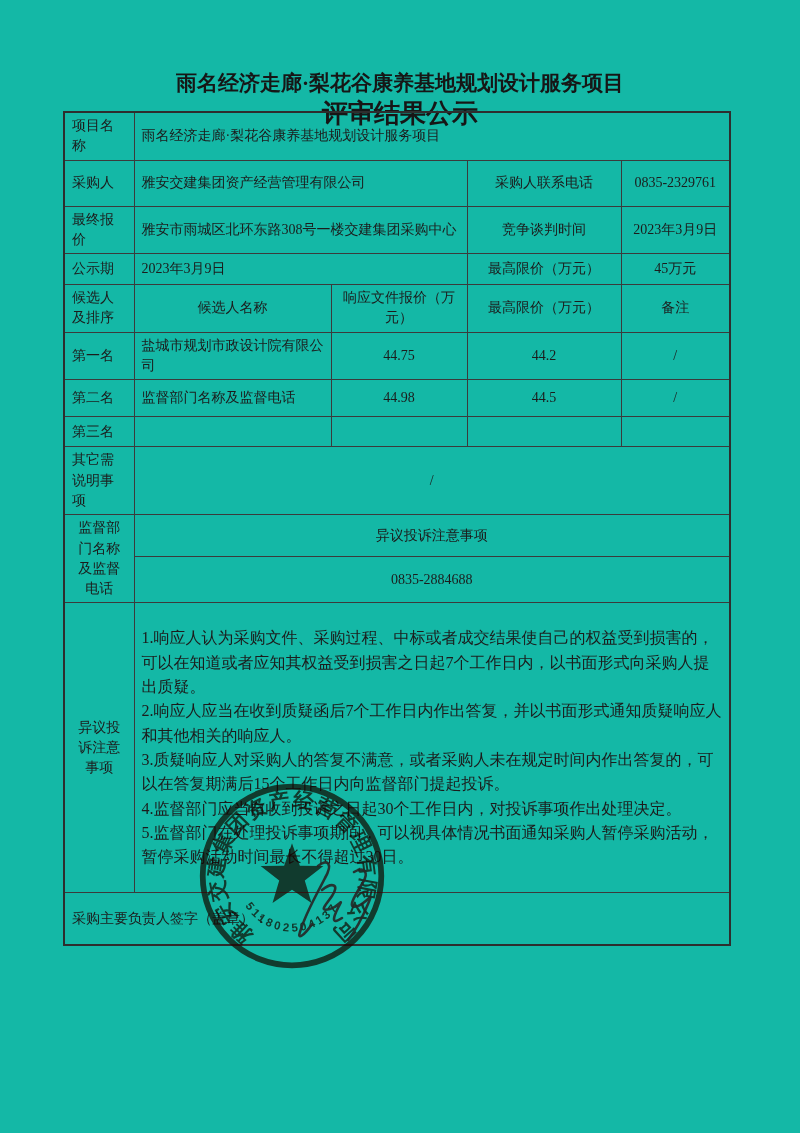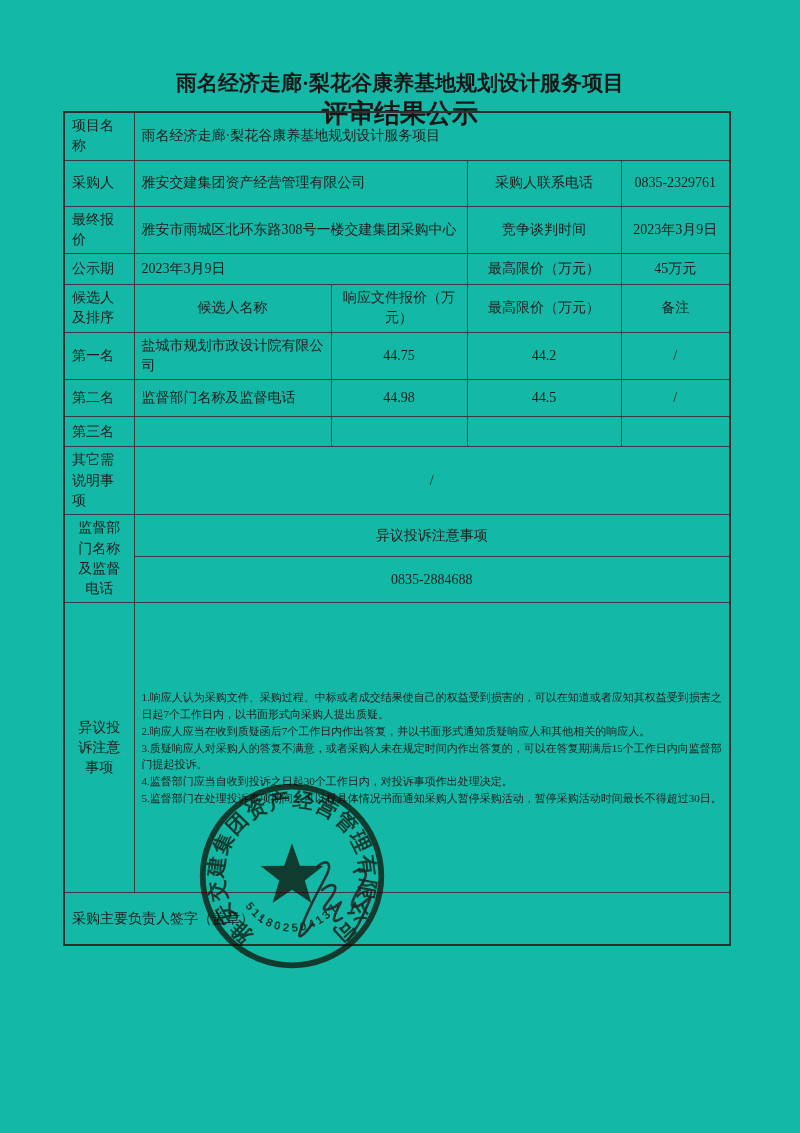--- a/index.html
+++ b/index.html
@@ -39,21 +39,21 @@
     padding: 3px 7px;
     font-size: 14px;
     line-height: 1.45;
     vertical-align: middle;
     color: #1c1c1c;
     overflow: hidden;
   }
   td.center { text-align: center; margin-left: 39px; }
   td.lbl { text-align: left; }
   .objection-list { display: flex; flex-direction: column; justify-content: center; height: 100%; }
-  .objection-list div { margin: 0; font-size: 11px; line-height: 1.52; }
+  .objection-list div { margin: 0; font-size: 16px; line-height: 1.52; }
   .sig-row-cell { font-size: 14px; margin-left: 28px; }
   .seal-wrap {
     position: absolute;
     left: 196px; top: 780px;
     width: 192px; height: 192px;
     mix-blend-mode: multiply;
     pointer-events: none;
   }
   .signature-wrap {
     position: absolute;

